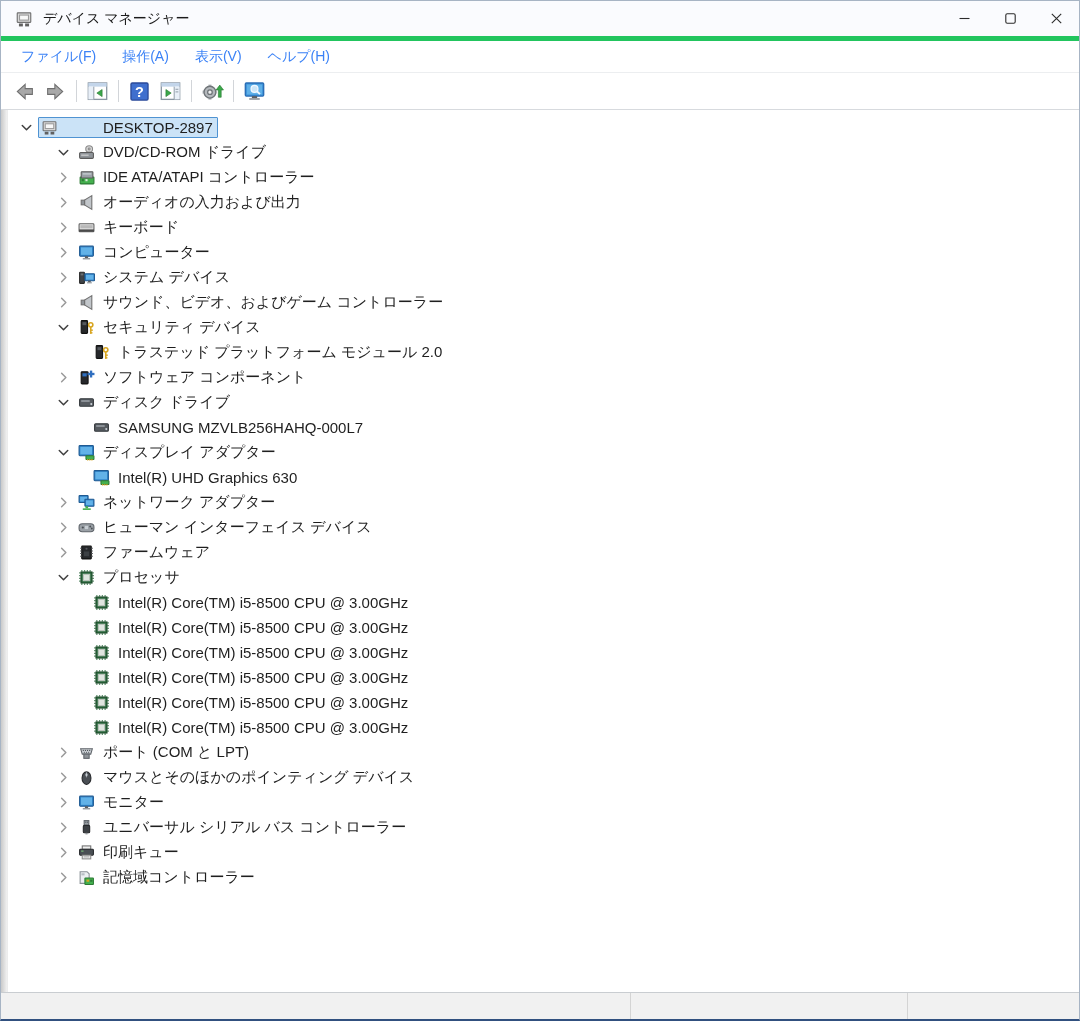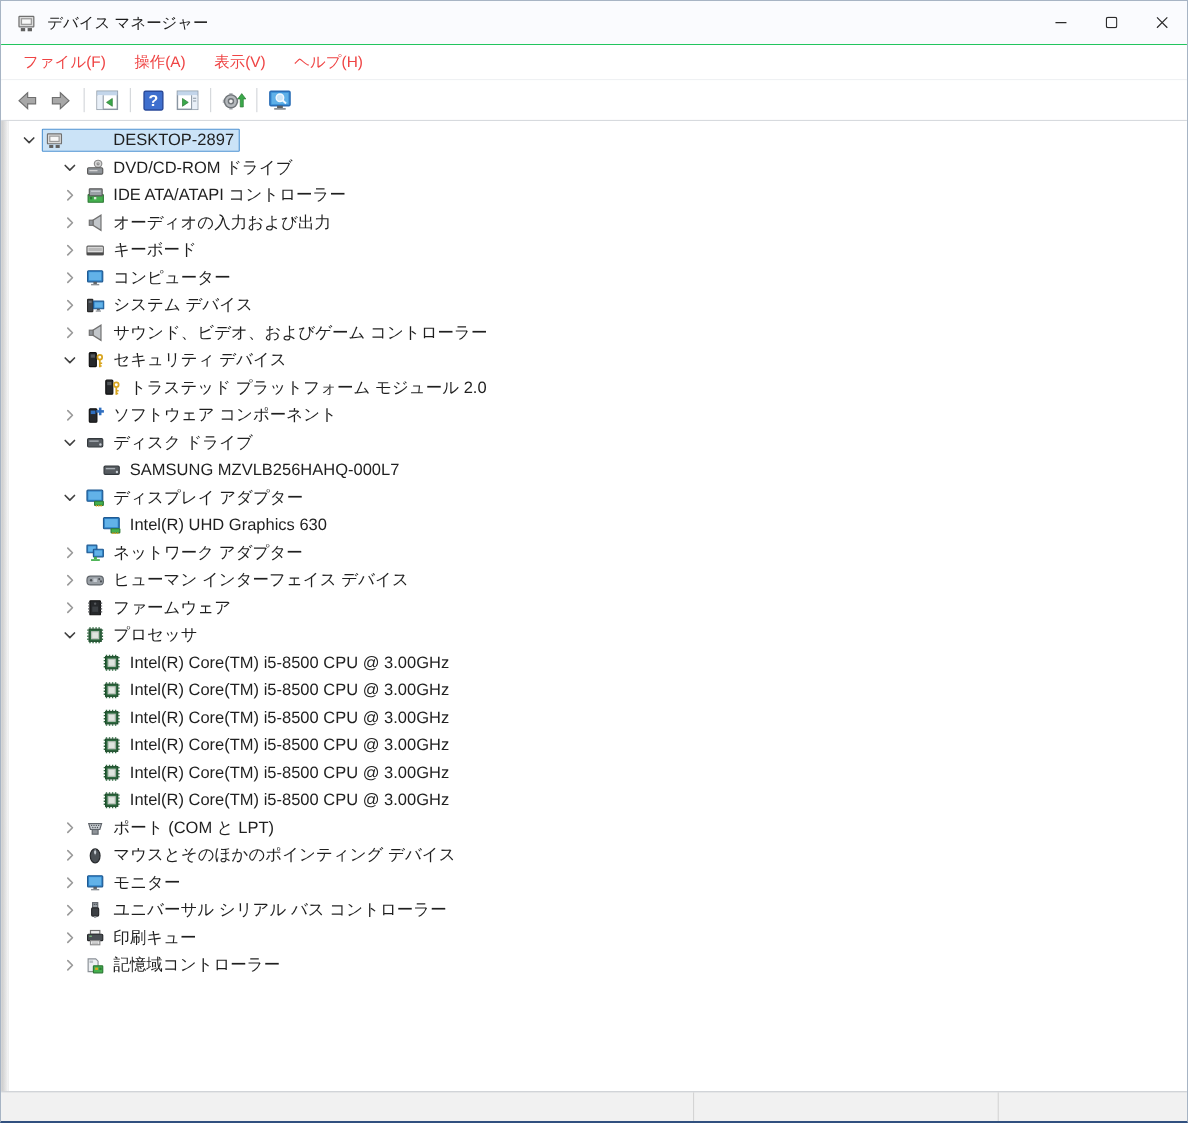--- a/index.html
+++ b/index.html
@@ -13,39 +13,39 @@
     border-bottom:2px solid #31507f;
     display:flex; flex-direction:column;
     overflow:hidden;
   }
 
   
   .titlebar {
     height:40px; flex:0 0 40px;
     background:#fafbfe;
     display:flex; align-items:center;
-    border-bottom:1px solid #22c55e;
+    border-bottom:5px solid #22c55e;
     text-align:center;
   }
   .app-icon { margin-left:14px; width:18px; height:18px; display:inline-flex; }
   .app-icon svg { width:18px; height:18px; }
   .title-text { margin-left:10px; font-size:14px; color:#1b1b1b; }
   .win-controls { margin-left:auto; display:flex; height:100%; }
   .wbtn { width:46px; height:100%; display:flex; align-items:center; justify-content:center; }
   .wbtn svg { width:11px; height:11px; }
 
   
   .menubar {
     height:32px; flex:0 0 32px;
     background:#ffffff;
     display:flex; align-items:center;
     border-bottom:1px solid #eceef0;
     padding-left:10px;
   }
-  .menu-item { padding:5px 10px; font-size:14px; color:#ef4444; margin-right:6px; }
+  .menu-item { padding:5px 10px; font-size:14px; color:#3b82f6; margin-right:6px; }
 
   
   .toolbar {
     height:37px; flex:0 0 37px;
     background:#ffffff;
     display:flex; align-items:center;
     border-bottom:1px solid #d7dade;
     padding-left:8px;
   }
   .tb-btn { padding:3px 4px; display:flex; align-items:center; justify-content:center; }

